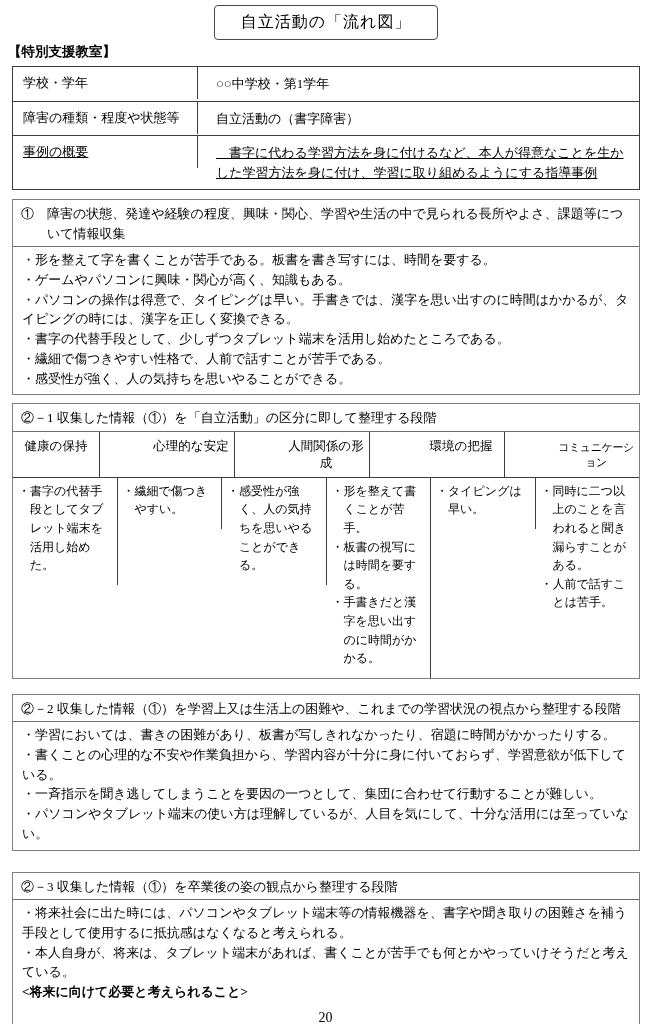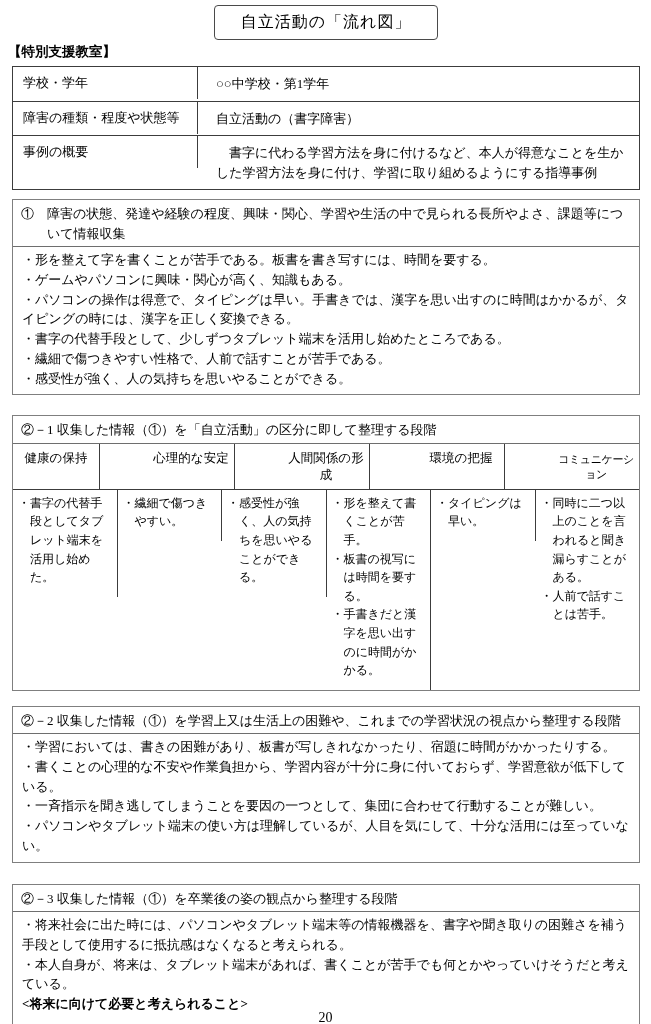--- a/index.html
+++ b/index.html
@@ -16,37 +16,37 @@
   .title-box {
     width:max-content; margin:0 auto;
     border:1.5px solid #4a4a4a; border-radius:4px;
     padding:6px 26px; font-size:16px; letter-spacing:1px;
   }
   .room-label { font-size:13.5px; font-weight:bold; margin:3px 0 5px -4px; }
 
   
   .info-table { border:1.2px solid #3c3c3c; background:#fff; }
   .info-row { display:flex; border-bottom:1px solid #3c3c3c; align-items:flex-start;gap:8px; }
-  .info-row:last-child { border-bottom:none; }
+  .info-row:last-child { border-bottom:none;text-decoration:underline; }
   .info-label {
     width:185px; flex:0 0 185px; border-right:1px solid #3c3c3c;
     padding:7px 10px; font-size:13px; display:flex; align-items:center;
   }
   .info-value { flex:1; padding:7px 10px; font-size:13px; line-height:1.5; display:flex; align-items:center; }
   .info-value > span { display:block; }
 
   
   .box { border:1.5px solid #7f7f7f; background:#fff; font-size:13px; }
   .box-heading { padding:4px 8px 3px; border-bottom:1px solid #6e6e6e; line-height:1.5; }
   .hang { padding-left:calc(8px + 2em); text-indent:-2em; }
   .box-body { padding:3px 9px 6px; }
   .bullet { line-height:1.52; }
 
   .box-1  { margin-top:9px;  }
-  .box-21 { margin-top:20px; }
+  .box-21 { margin-top:8px; }
   .box-22 { margin-top:15px; }
   .box-23 { margin-top:21px; }
   .box-23 .box-body { padding-bottom:28px; }
 
   
   .grid-head { display:flex; border-bottom:1.4px solid #3c3c3c;gap:48px; }
   .grid-col-h {
     flex:1 1 0; text-align:center; font-size:12.5px;
     padding:6px 1px 5px; border-right:1px solid #3c3c3c;
   }

